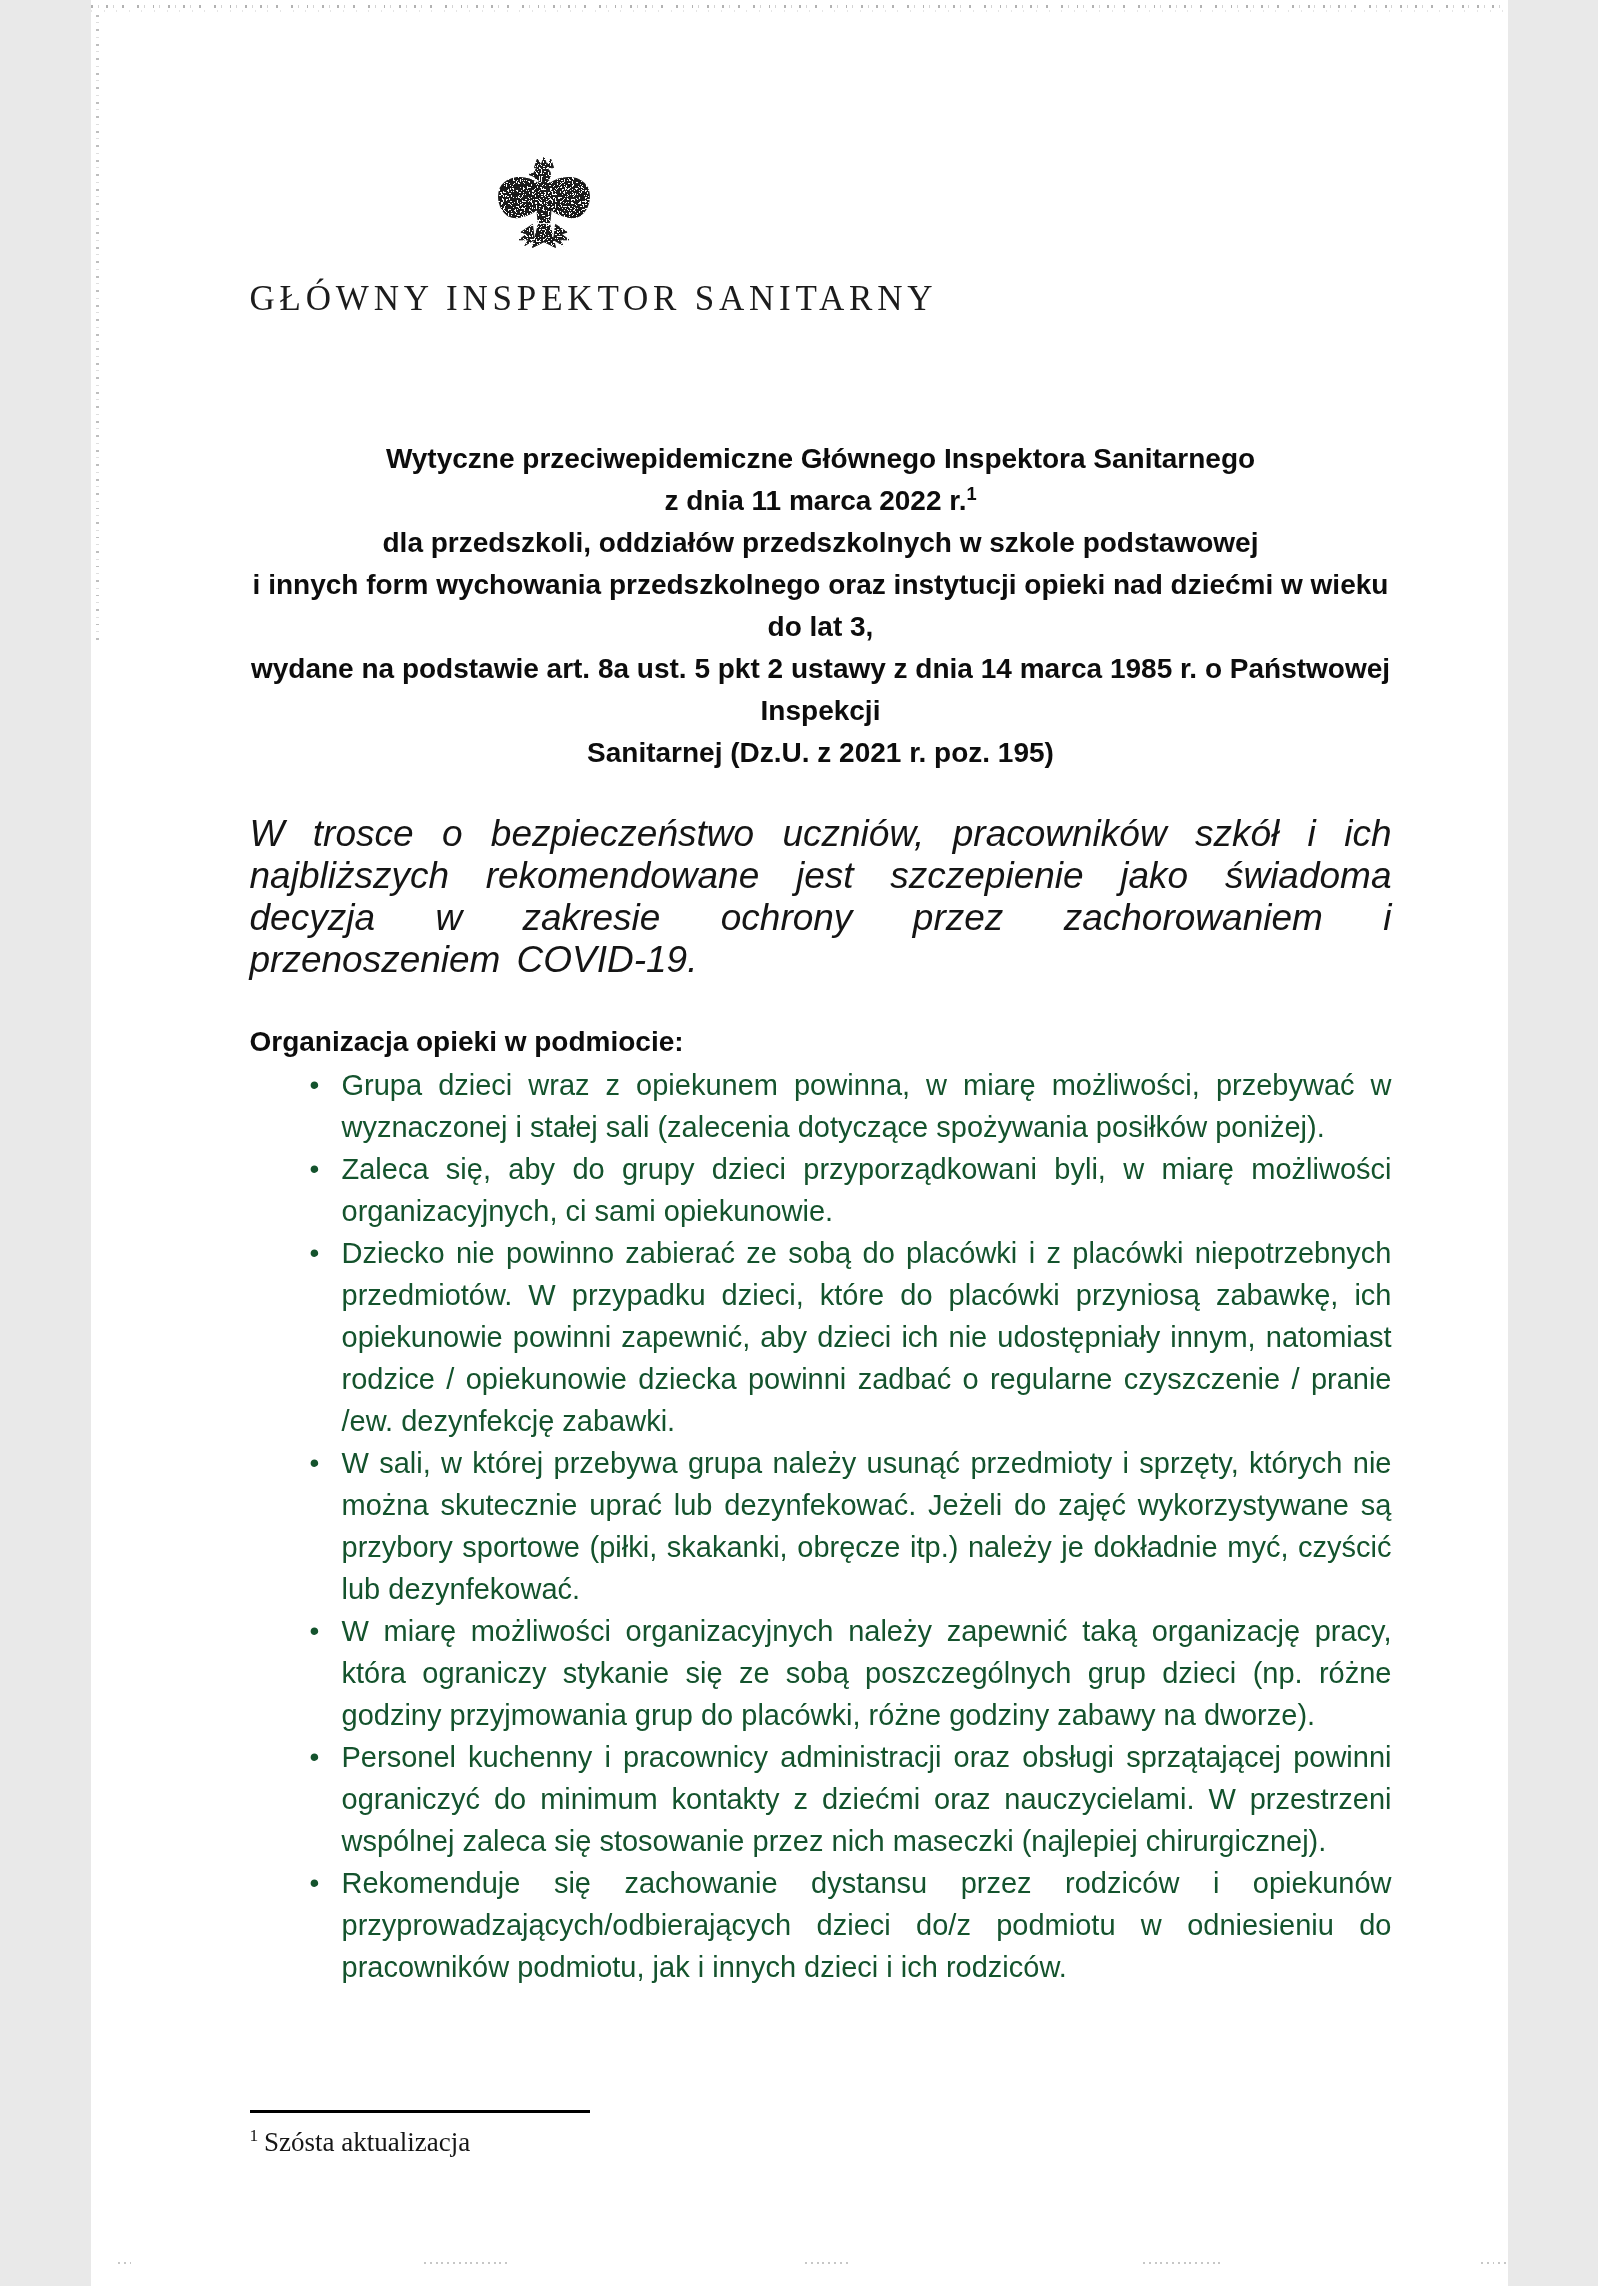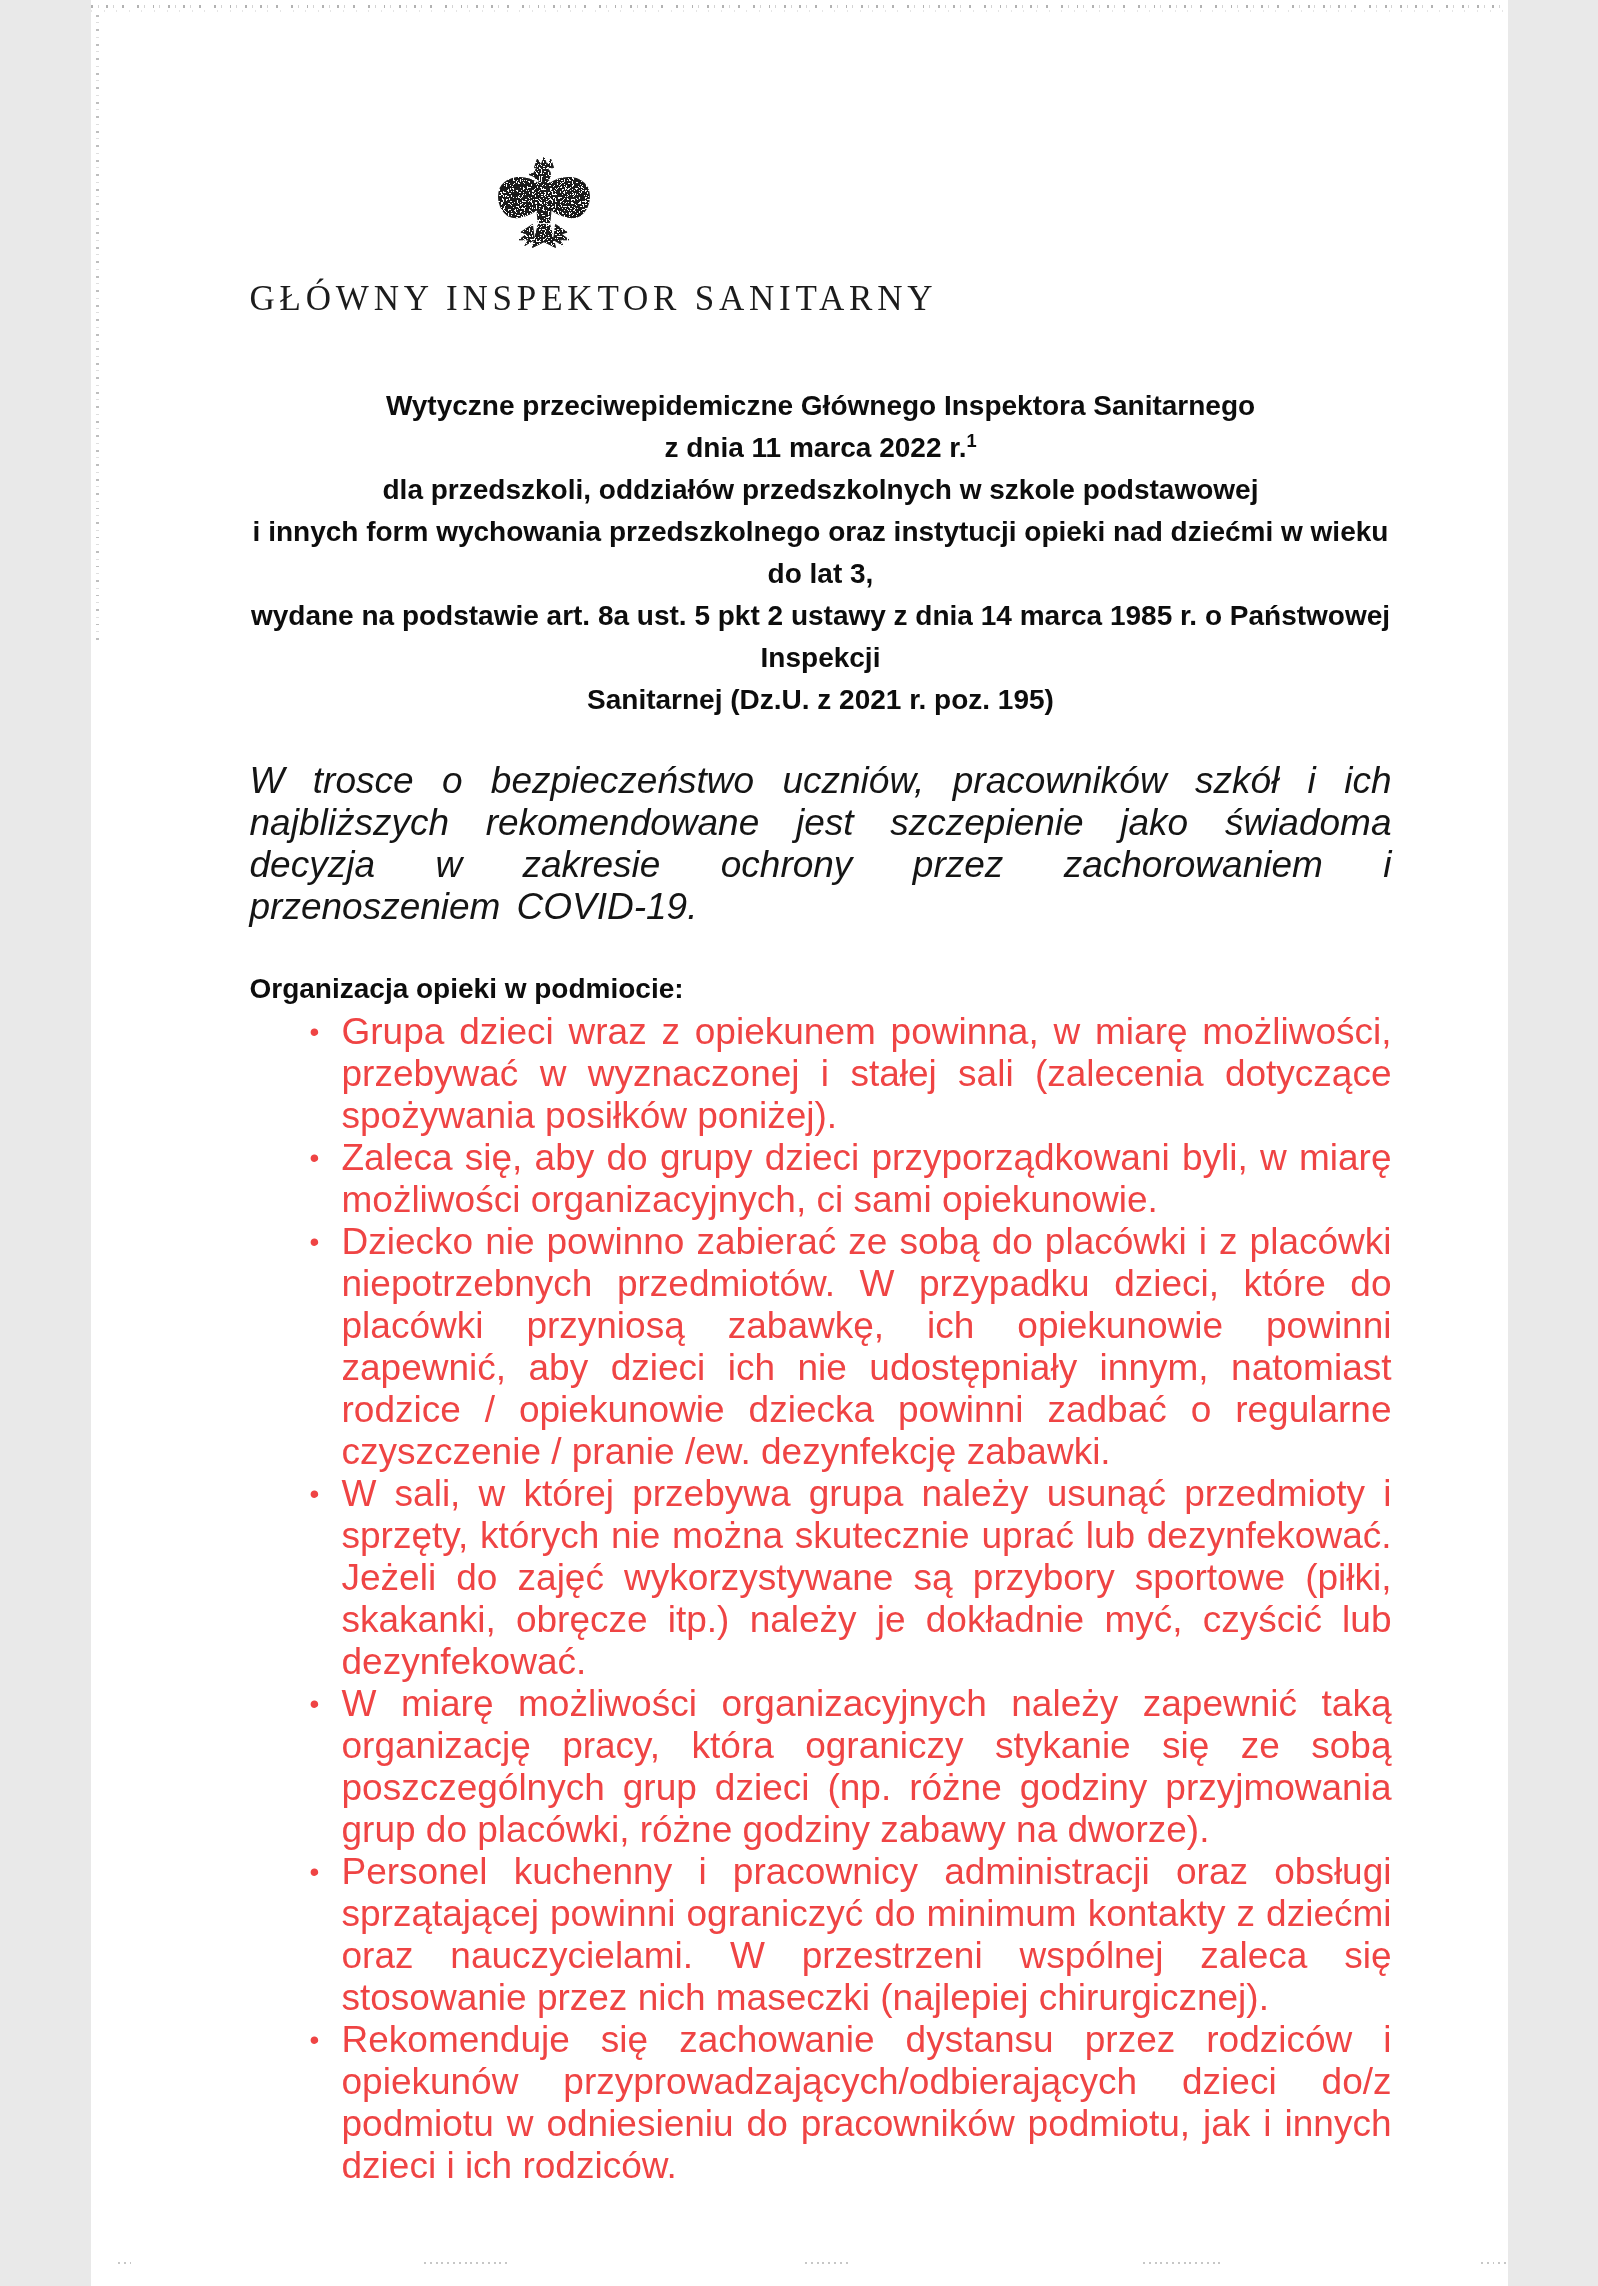--- a/index.html
+++ b/index.html
@@ -68,21 +68,21 @@
   }
   .letterhead {
     margin-top: 13.5px;
     font-family: "Liberation Serif", "DejaVu Serif", serif;
     font-size: 35px;
     letter-spacing: 4.8px;
     color: #1c1c1c;
     white-space: nowrap;
   }
   .doc-title {
-    margin-top: 66px;
+    margin-top: 119px;
     font-weight: bold;
     font-size: 28px;
     line-height: 42px;
     text-align: center;
     color: #0d0d0d;
   }
   .doc-title sup {
     font-size: 18.3px;
     line-height: 0;
   }
@@ -99,23 +99,23 @@
     margin-top: 40px;
     font-weight: bold;
     font-size: 28px;
     line-height: 42px;
     color: #0d0d0d;
   }
   ul.bullets {
     margin: 1.9px 0 0 0;
     padding: 0 0 0 92px;
     list-style: none;
-    font-size: 37px;
-    line-height: 42px;
-    color: #ef4444;
+    font-size: 29px;
+    line-height: 42px;
+    color: #14532d;
   }
   ul.bullets li {
     position: relative;
     text-align: justify;
   }
   ul.bullets li::before {
     content: "\2022";
     position: absolute;
     left: -32px;
     top: 0;

